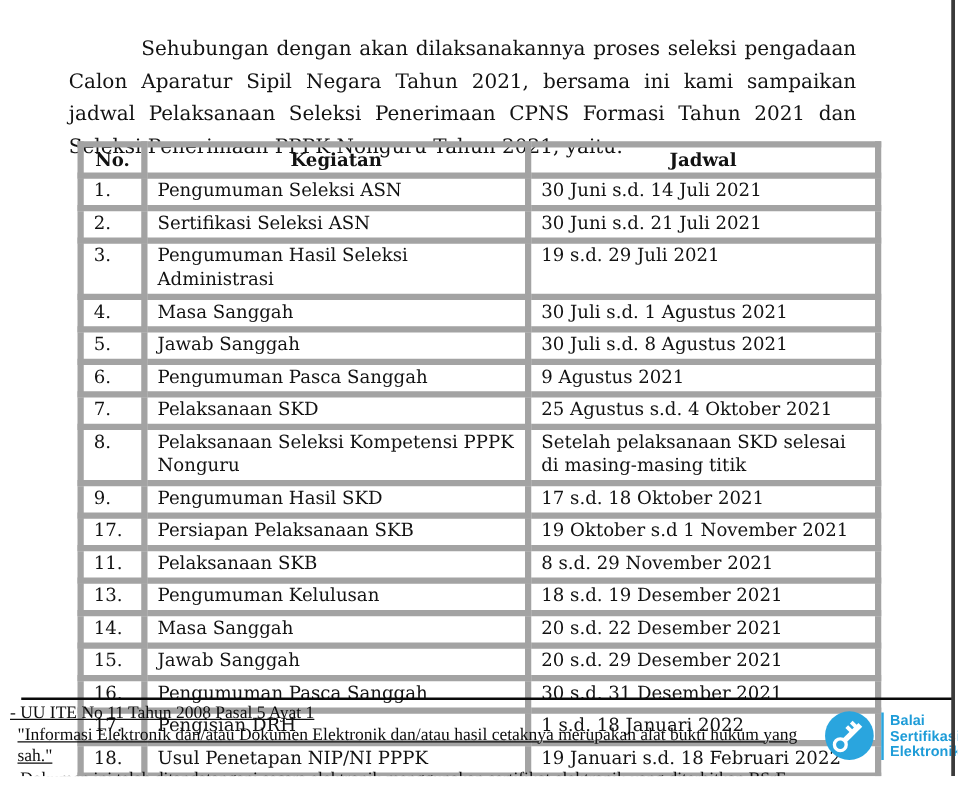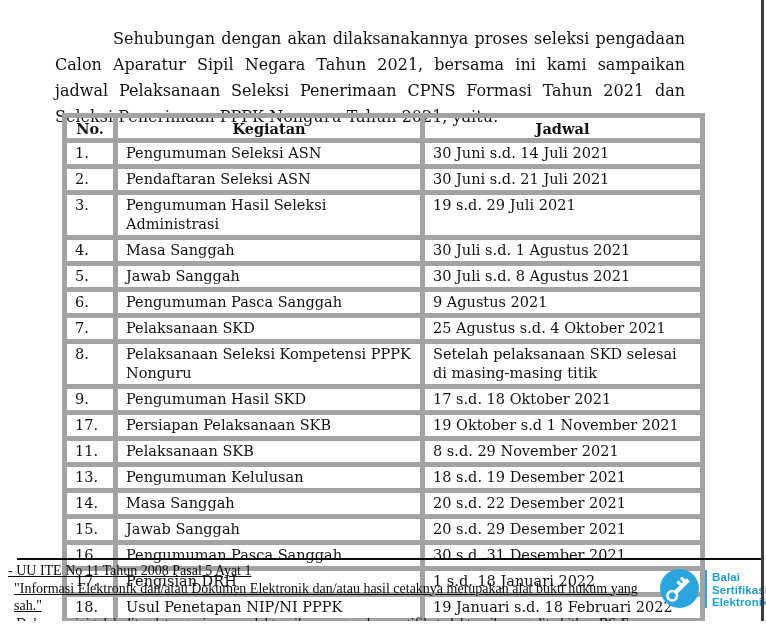--- a/index.html
+++ b/index.html
@@ -130,21 +130,21 @@
       </tr>
     </thead>
     <tbody>
         <tr>
           <td class="col-no">1.</td>
           <td class="col-kegiatan">Pengumuman Seleksi ASN</td>
           <td class="col-jadwal">30 Juni s.d. 14 Juli 2021</td>
         </tr>
         <tr>
           <td class="col-no">2.</td>
-          <td class="col-kegiatan">Pendaftaran Seleksi ASN</td>
+          <td class="col-kegiatan">Sertifikasi Seleksi ASN</td>
           <td class="col-jadwal">30 Juni s.d. 21 Juli 2021</td>
         </tr>
         <tr>
           <td class="col-no">3.</td>
           <td class="col-kegiatan">Pengumuman Hasil Seleksi Administrasi</td>
           <td class="col-jadwal">19 s.d. 29 Juli 2021</td>
         </tr>
         <tr>
           <td class="col-no">4.</td>
           <td class="col-kegiatan">Masa Sanggah</td>

